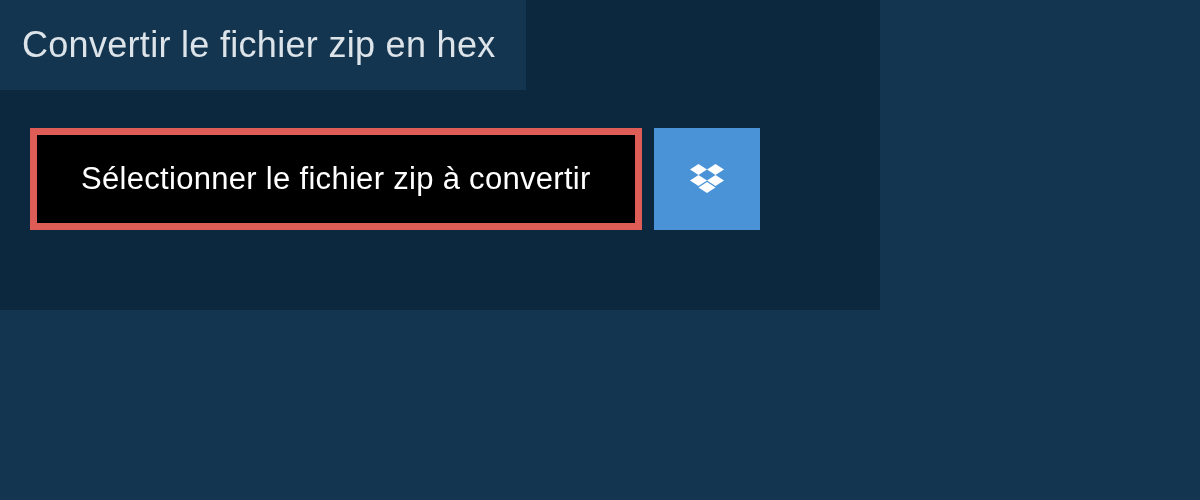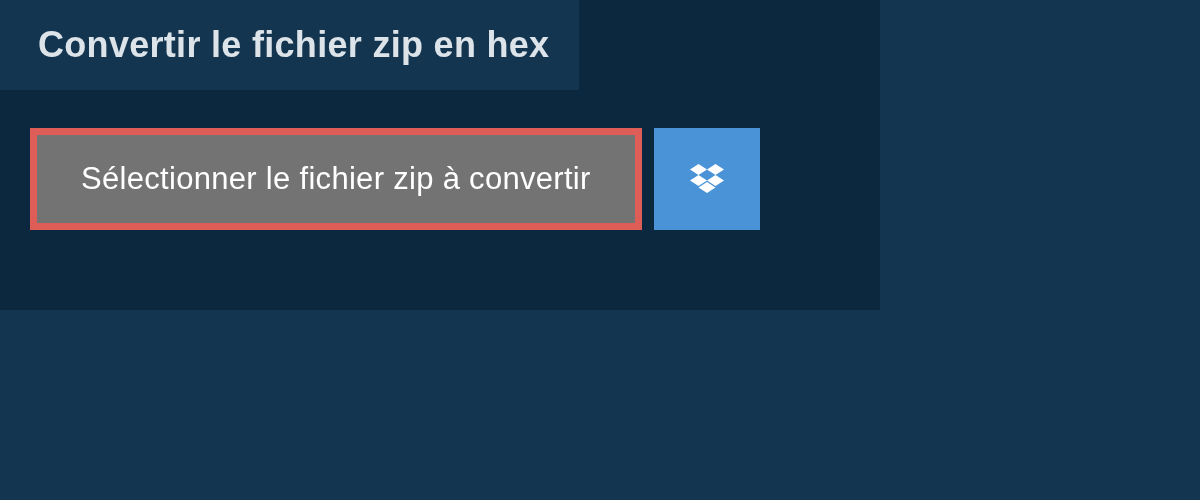--- a/index.html
+++ b/index.html
@@ -21,31 +21,30 @@
       position: relative;
     }
     .title-bar {
       background-color: #14354f;
       display: inline-block;
       padding: 24px 30px 24px 22px;
     }
     .title-text {
       color: #dce4ea;
       font-size: 36px;
-      font-weight: 700;
+      font-weight: 400;
       letter-spacing: 0.3px;
-      margin-left: 16px;
     }
     .button-row {
       display: flex;
       gap: 12px;
       padding: 38px 30px 0 30px;
     }
     .select-button {
-      background-color: #737373;
+      background-color: #000000;
       border: 7px solid #de5d56;
       color: #ffffff;
       font-size: 31px;
       font-weight: 300;
       padding: 26px 44px;
       cursor: pointer;
       display: flex;
       align-items: center;
       justify-content: center;
       letter-spacing: 0.3px;

